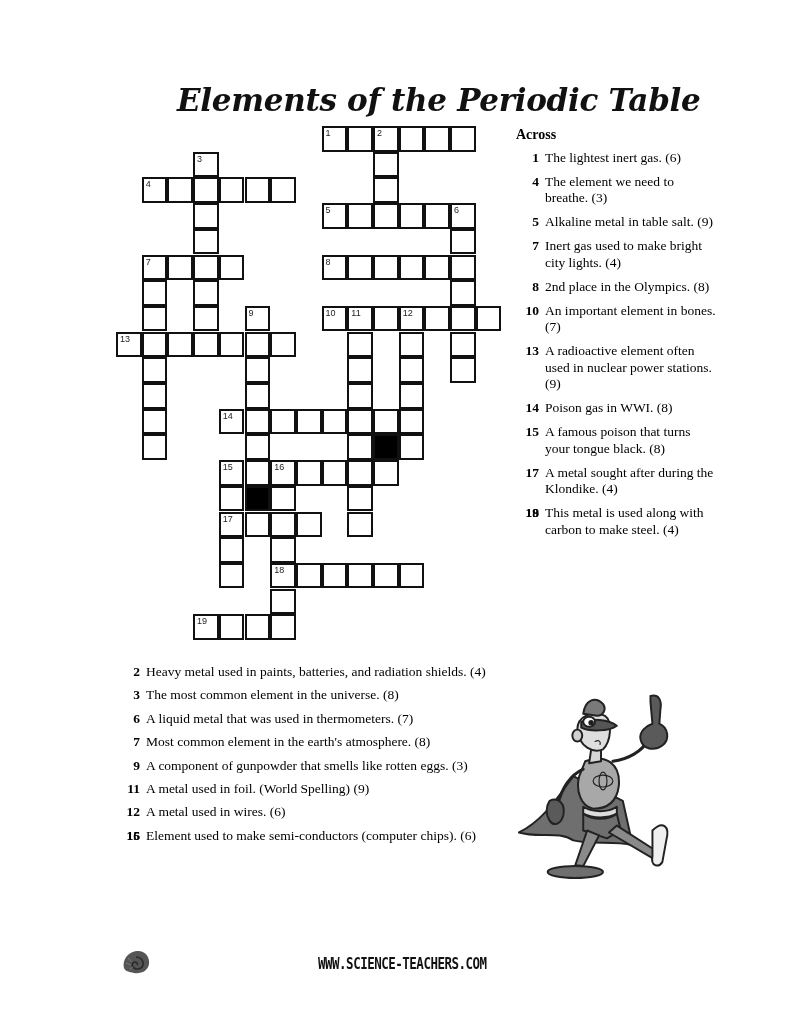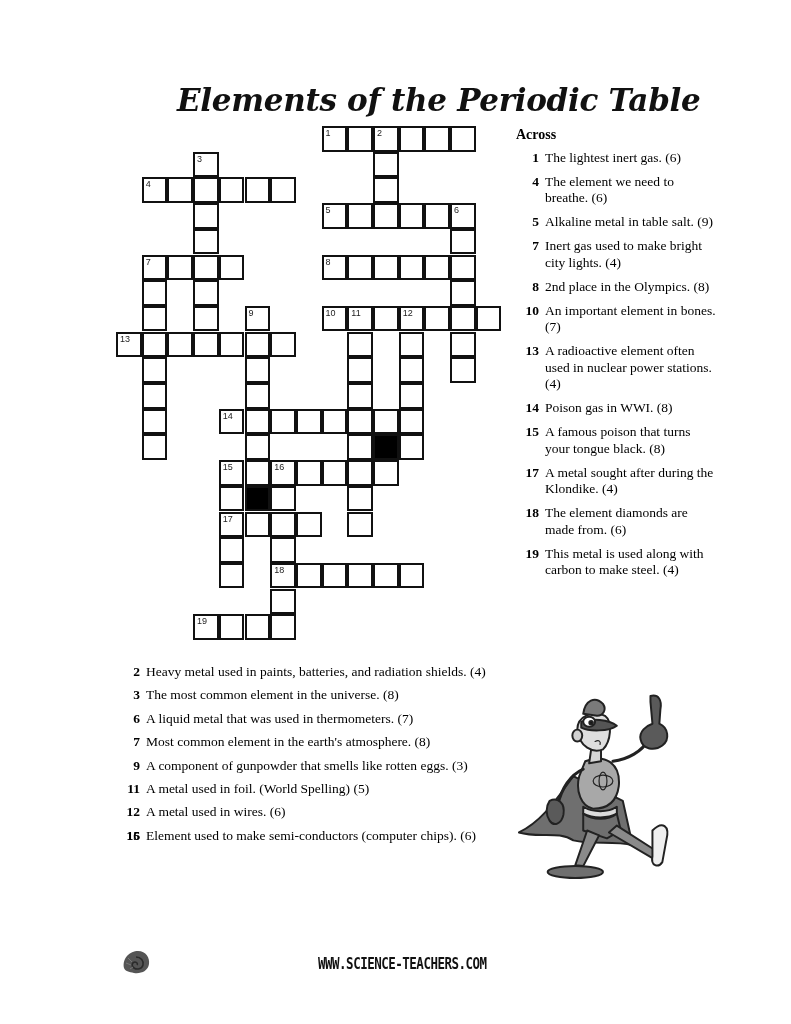--- a/index.html
+++ b/index.html
@@ -172,40 +172,40 @@
     </div>
     <div class="cell" style="left: 219.8px; top: 615.3px;"></div>
     <div class="cell" style="left: 245.5px; top: 615.3px;"></div>
     <div class="cell black" style="left: 374px; top: 435.4px;"></div>
     <div class="cell black" style="left: 245.5px; top: 486.8px;"></div>
   </div>
 
 <div class="across">
   <div class="section-head">Across</div>
   <div class="clue"><span class="cn">1</span><span>The lightest inert gas. (6)</span></div>
-  <div class="clue"><span class="cn">4</span><span>The element we need to breathe. (6)</span></div>
+  <div class="clue"><span class="cn">4</span><span>The element we need to breathe. (3)</span></div>
   <div class="clue"><span class="cn">5</span><span>Alkaline metal in table salt. (9)</span></div>
   <div class="clue"><span class="cn">7</span><span>Inert gas used to make bright city lights. (4)</span></div>
   <div class="clue"><span class="cn">8</span><span>2nd place in the Olympics. (8)</span></div>
   <div class="clue"><span class="cn">10</span><span>An important element in bones. (7)</span></div>
-  <div class="clue"><span class="cn">13</span><span>A radioactive element often used in nuclear power stations. (4)</span></div>
+  <div class="clue"><span class="cn">13</span><span>A radioactive element often used in nuclear power stations. (9)</span></div>
   <div class="clue"><span class="cn">14</span><span>Poison gas in WWI. (8)</span></div>
   <div class="clue"><span class="cn">15</span><span>A famous poison that turns your tongue black. (8)</span></div>
   <div class="clue"><span class="cn">17</span><span>A metal sought after during the Klondike. (4)</span></div>
-  <div class="clue"><span class="cn">18</span><span>The element diamonds are made from. (6)</span></div>
+  <div class="clue"><span class="cn">18</span></div>
   <div class="clue"><span class="cn">19</span><span>This metal is used along with carbon to make steel. (4)</span></div>
 </div>
 
 <div class="down">
   <div class="clue"><span class="cn">2</span><span>Heavy metal used in paints, batteries, and radiation shields. (4)</span></div>
   <div class="clue"><span class="cn">3</span><span>The most common element in the universe. (8)</span></div>
   <div class="clue"><span class="cn">6</span><span>A liquid metal that was used in thermometers. (7)</span></div>
   <div class="clue"><span class="cn">7</span><span>Most common element in the earth's atmosphere. (8)</span></div>
   <div class="clue"><span class="cn">9</span><span>A component of gunpowder that smells like rotten eggs. (3)</span></div>
-  <div class="clue"><span class="cn">11</span><span>A metal used in foil. (World Spelling) (5)</span></div>
+  <div class="clue"><span class="cn">11</span><span>A metal used in foil. (World Spelling) (9)</span></div>
   <div class="clue"><span class="cn">12</span><span>A metal used in wires. (6)</span></div>
   <div class="clue"><span class="cn">15</span></div>
   <div class="clue"><span class="cn">16</span><span>Element used to make semi-conductors (computer chips). (6)</span></div>
 </div>
 
 <svg class="hero" viewBox="0 0 180 210" xmlns="http://www.w3.org/2000/svg">
   <g stroke="#222" stroke-width="2" stroke-linejoin="round" stroke-linecap="round">
 
     <path d="M60 95 C45 115, 30 140, 5 152 C25 158, 45 150, 60 160 C80 165, 100 160, 120 165 L110 120 Z" fill="#6f6f6f"></path>
 

